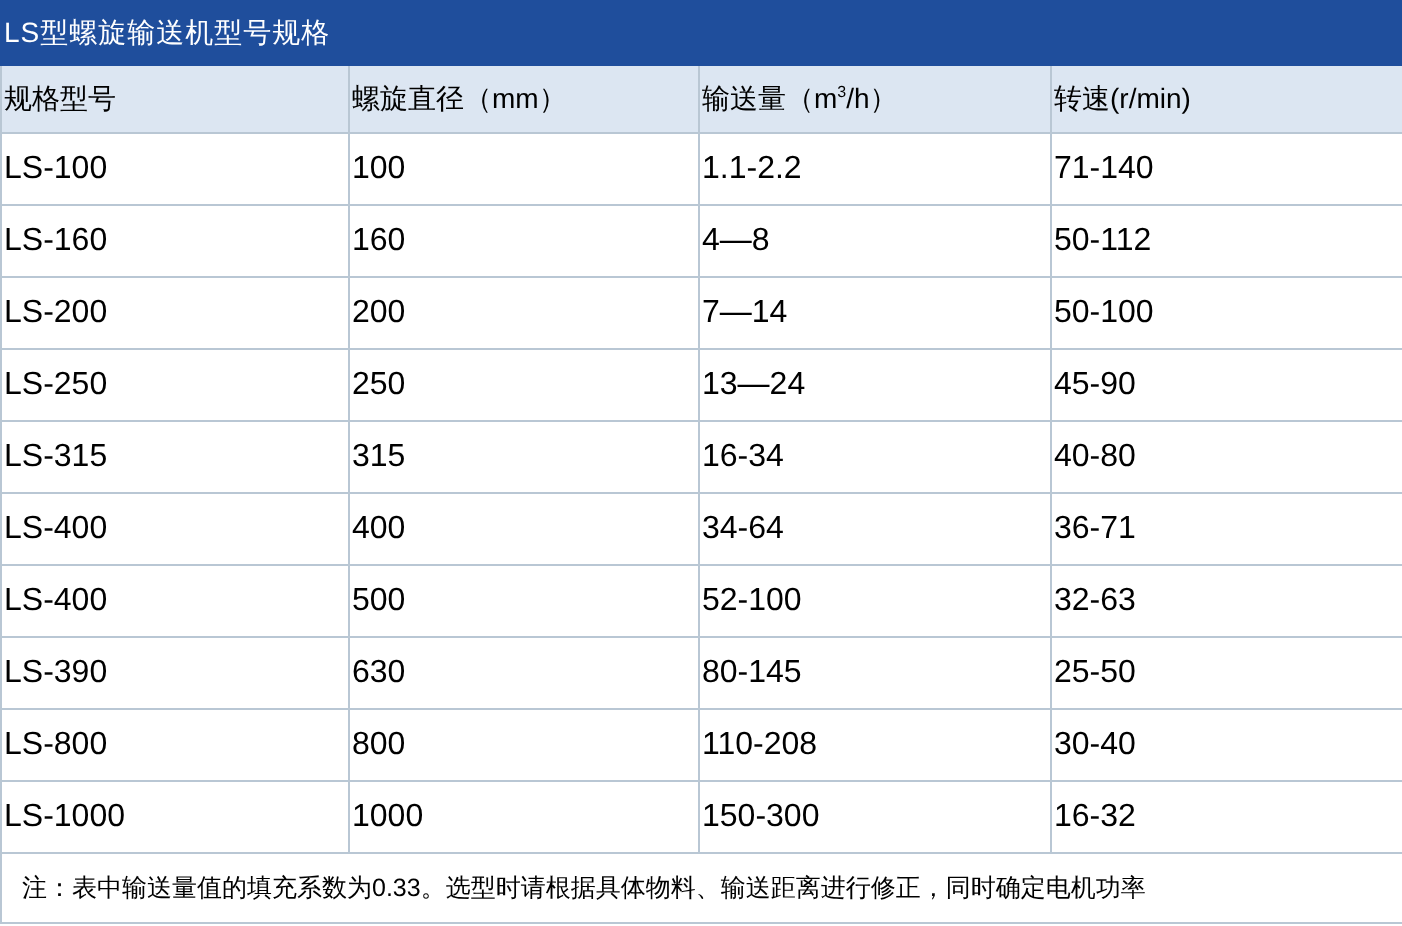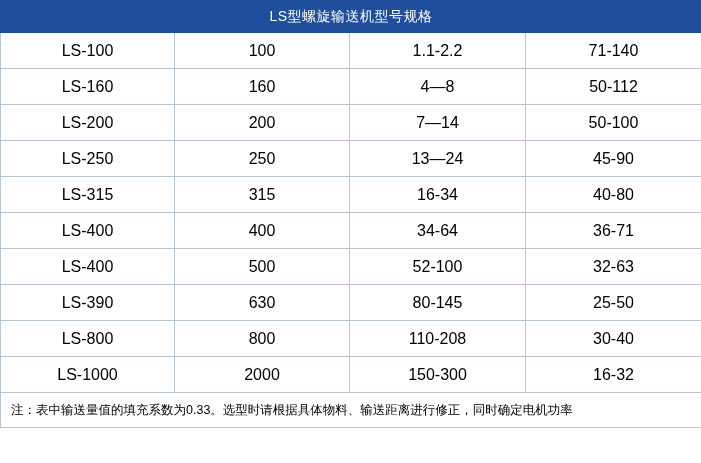--- a/index.html
+++ b/index.html
@@ -14,21 +14,20 @@
     color: #000;
     overflow: hidden;
   }
   .spec-table {
     width: 701px;
     border-collapse: collapse;
     table-layout: fixed;
   }
   .spec-table td, .spec-table th {
     border: 1px solid #b9c7d4;
-    text-align: center;
     vertical-align: middle;
     font-weight: normal;
   }
   .title-row td {
     background: #1f4e9c;
     color: #ffffff;
     font-size: 14px;
     letter-spacing: 0.5px;
     height: 29px;
     border: 1px solid #1f4e9c;
@@ -66,20 +65,26 @@
 <table class="spec-table">
   <colgroup>
     <col class="col0">
       <col class="col1">
       <col class="col2">
       <col class="col3">
   </colgroup>
   <tbody>
     <tr class="title-row">
       <td colspan="4">LS型螺旋输送机型号规格</td>
+    </tr>
+    <tr class="header-row">
+      <td>规格型号</td>
+      <td><span>螺旋直径（</span><span>mm</span><span>）</span></td>
+      <td><span>输送量（m</span><sup>3</sup><span>/h）</span></td>
+      <td>转速(r/min)</td>
     </tr>
 
     <tr class="data-row">
       <td>LS-100</td>
       <td>100</td>
       <td>1.1-2.2</td>
       <td>71-140</td>
     </tr>
     <tr class="data-row">
       <td>LS-160</td>
@@ -124,21 +129,21 @@
       <td>25-50</td>
     </tr>
     <tr class="data-row">
       <td>LS-800</td>
       <td>800</td>
       <td>110-208</td>
       <td>30-40</td>
     </tr>
     <tr class="data-row">
       <td>LS-1000</td>
-      <td>2000</td>
+      <td>1000</td>
       <td>150-300</td>
       <td>16-32</td>
     </tr>
 
     <tr class="note-row">
       <td colspan="4">注：表中输送量值的填充系数为0.33。选型时请根据具体物料、输送距离进行修正，同时确定电机功率</td>
     </tr>
   </tbody>
 </table>
 

